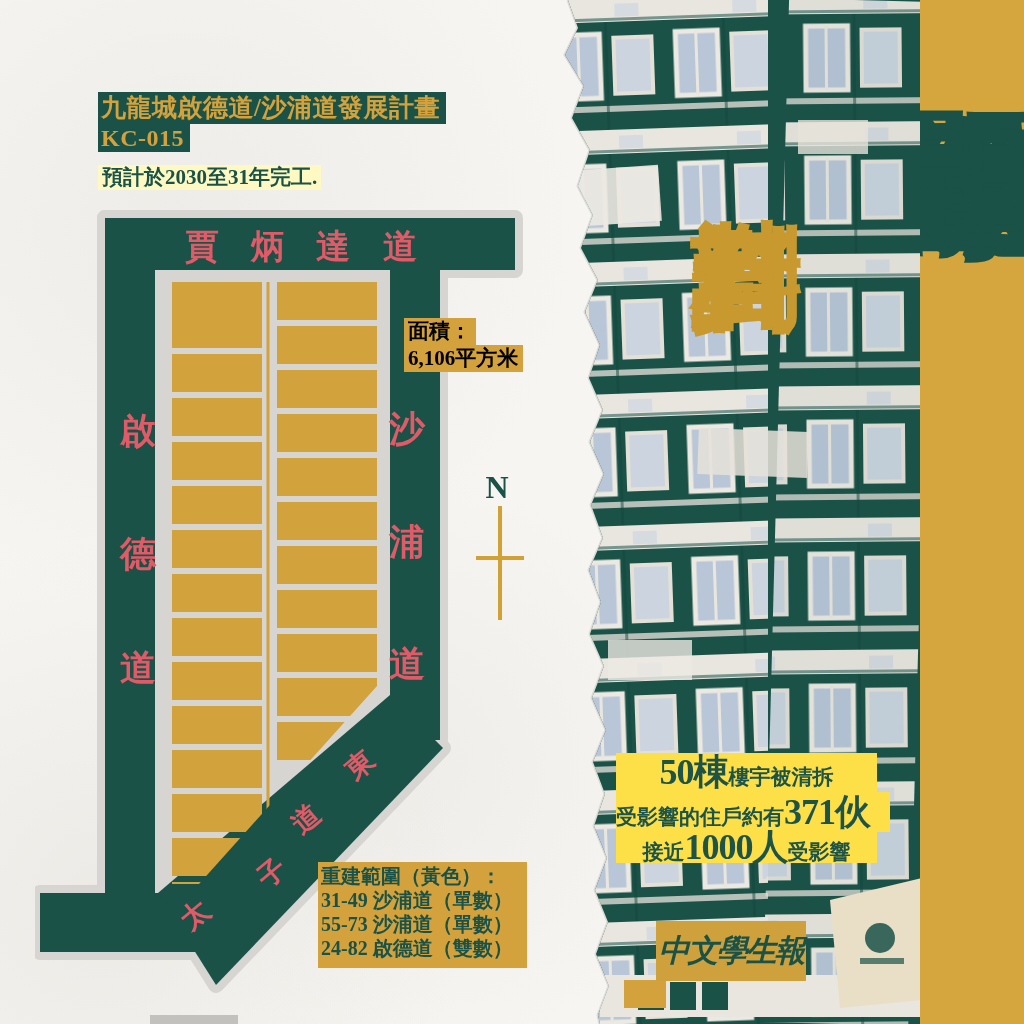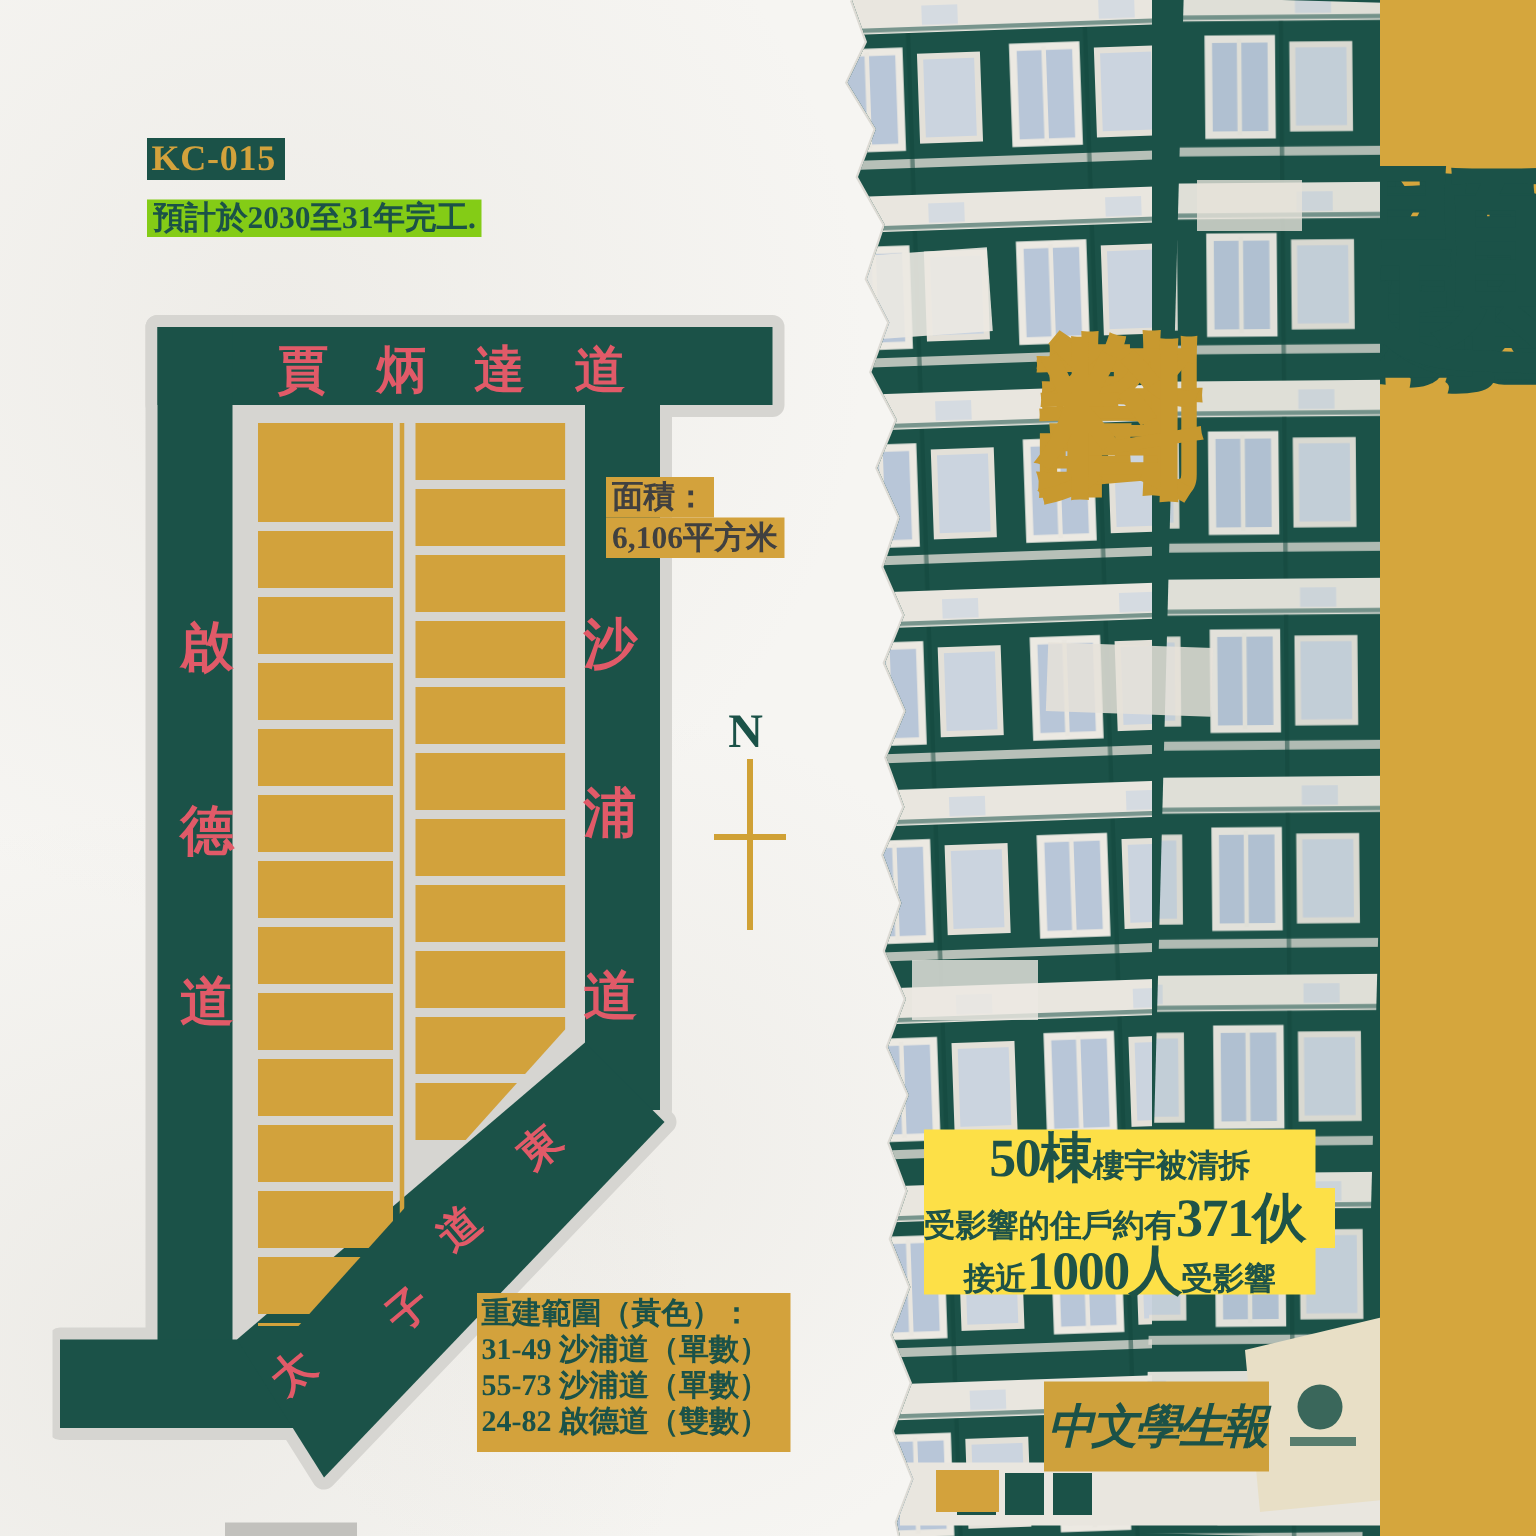--- a/index.html
+++ b/index.html
@@ -9,66 +9,66 @@
     background:
       radial-gradient(circle at 18% 22%, rgba(205,200,190,.20), transparent 34%),
       radial-gradient(circle at 40% 75%, rgba(205,200,190,.18), transparent 30%),
       radial-gradient(circle at 10% 88%, rgba(200,196,186,.22), transparent 28%);}
   .abs{position:absolute;}
   
   .title-block{left:98px;top:92px;z-index:6;line-height:0;}
   .title-bar{display:inline-block;background:#1B5248;color:#D3A23C;font-weight:bold;
     font-size:25px;line-height:30px;padding:1px 6px 1px 3px;letter-spacing:0.5px;white-space:nowrap;}
   .title-bar.code{font-size:24px;line-height:26px;}
-  .completion-bar{display:inline-block;margin-top:13px;background:#84cc16;color:#1B5248;
+  .completion-bar{display:inline-block;margin-top:13px;background:#fef9c3;color:#1B5248;
     font-weight:bold;font-size:21px;line-height:25px;padding:0 4px;white-space:nowrap;}
   
   .map-svg{left:35px;top:200px;z-index:2;}
   .street-char{font-family:"Liberation Serif","DejaVu Serif",serif;font-weight:bold;fill:#E15A68;}
   
   .area-label{left:404px;top:318px;z-index:6;line-height:0;}
-  .area-strip{display:block;background:#D3A23C;color:#404040;font-weight:bold;font-size:21px;
+  .area-strip{display:block;background:#D3A23C;color:#000000;font-weight:bold;font-size:21px;
     line-height:26px;padding:0 5px 1px 4px;white-space:nowrap;width:max-content;}
   
   .legend-box{left:318px;top:862px;width:204px;z-index:6;background:#D3A23C;color:#1B5248;
     font-weight:bold;font-size:20px;line-height:24px;padding:2px 2px 8px 3px;white-space:nowrap;}
   
   .photo-svg{left:548px;top:0;z-index:3;}
   .photo-vert{left:688px;top:126px;z-index:5;writing-mode:vertical-rl;text-orientation:upright;
     color:#C8992F;font-weight:bold;font-size:112px;line-height:118px;letter-spacing:2px;
     font-family:"Liberation Serif","DejaVu Serif",serif;}
   
   .stats-box{left:616px;top:753px;width:261px;z-index:6;color:#1E5348;font-weight:bold;}
   .stats-line{background:#fde047;white-space:nowrap;}
   .stats-line.c{text-align:center;}
   .s-small{font-size:21px;}
   .s-bignum{font-size:36px;letter-spacing:-1px;}
   .l1{height:39px;line-height:39px;}
   .l2{height:40px;line-height:40px;width:max-content;padding-right:20px;}
   .l3{height:31px;line-height:30px;}
   
-  .press-logo{left:696px;top:921px;width:150px;height:60px;z-index:6;background:#CFA13C;
+  .press-logo{left:656px;top:921px;width:150px;height:60px;z-index:6;background:#CFA13C;
     color:#1B5248;display:flex;align-items:center;justify-content:center;
     font-weight:bold;font-size:31px;letter-spacing:-2px;transform:none;white-space:nowrap;
     font-family:"Liberation Serif","DejaVu Serif",serif;font-style:italic;}
   
   .side-banner{left:920px;top:0;width:104px;height:1024px;z-index:7;background:#D5A63D;overflow:hidden;}
   .side-banner-text{position:absolute;top:-6px;left:50%;transform:translateX(-50%);
     writing-mode:vertical-rl;text-orientation:upright;white-space:nowrap;
     color:#1B5248;font-family:"DejaVu Sans","Liberation Sans",sans-serif;font-weight:900;
     font-size:146px;line-height:150px;letter-spacing:0;}
   .bottom-strip{left:150px;top:1015px;width:88px;height:9px;background:#C2C1BD;z-index:4;}
 </style>
 </head>
 <body>
 
 <div class="stage">
 
   <div class="abs title-block">
-    <br>
+    <span class="title-bar">九龍城啟德道/沙浦道發展計畫</span><br>
     <span class="title-bar code">KC-015</span><br>
     <span class="completion-bar">預計於2030至31年完工.</span>
   </div>
 
   <svg class="abs map-svg" width="525" height="824" viewBox="0 0 525 824">
     <defs>
       <clipPath id="plotClip">
         <polygon points="137,82 342,82 342,486 164,684 137,684"></polygon>
       </clipPath>
     </defs>

